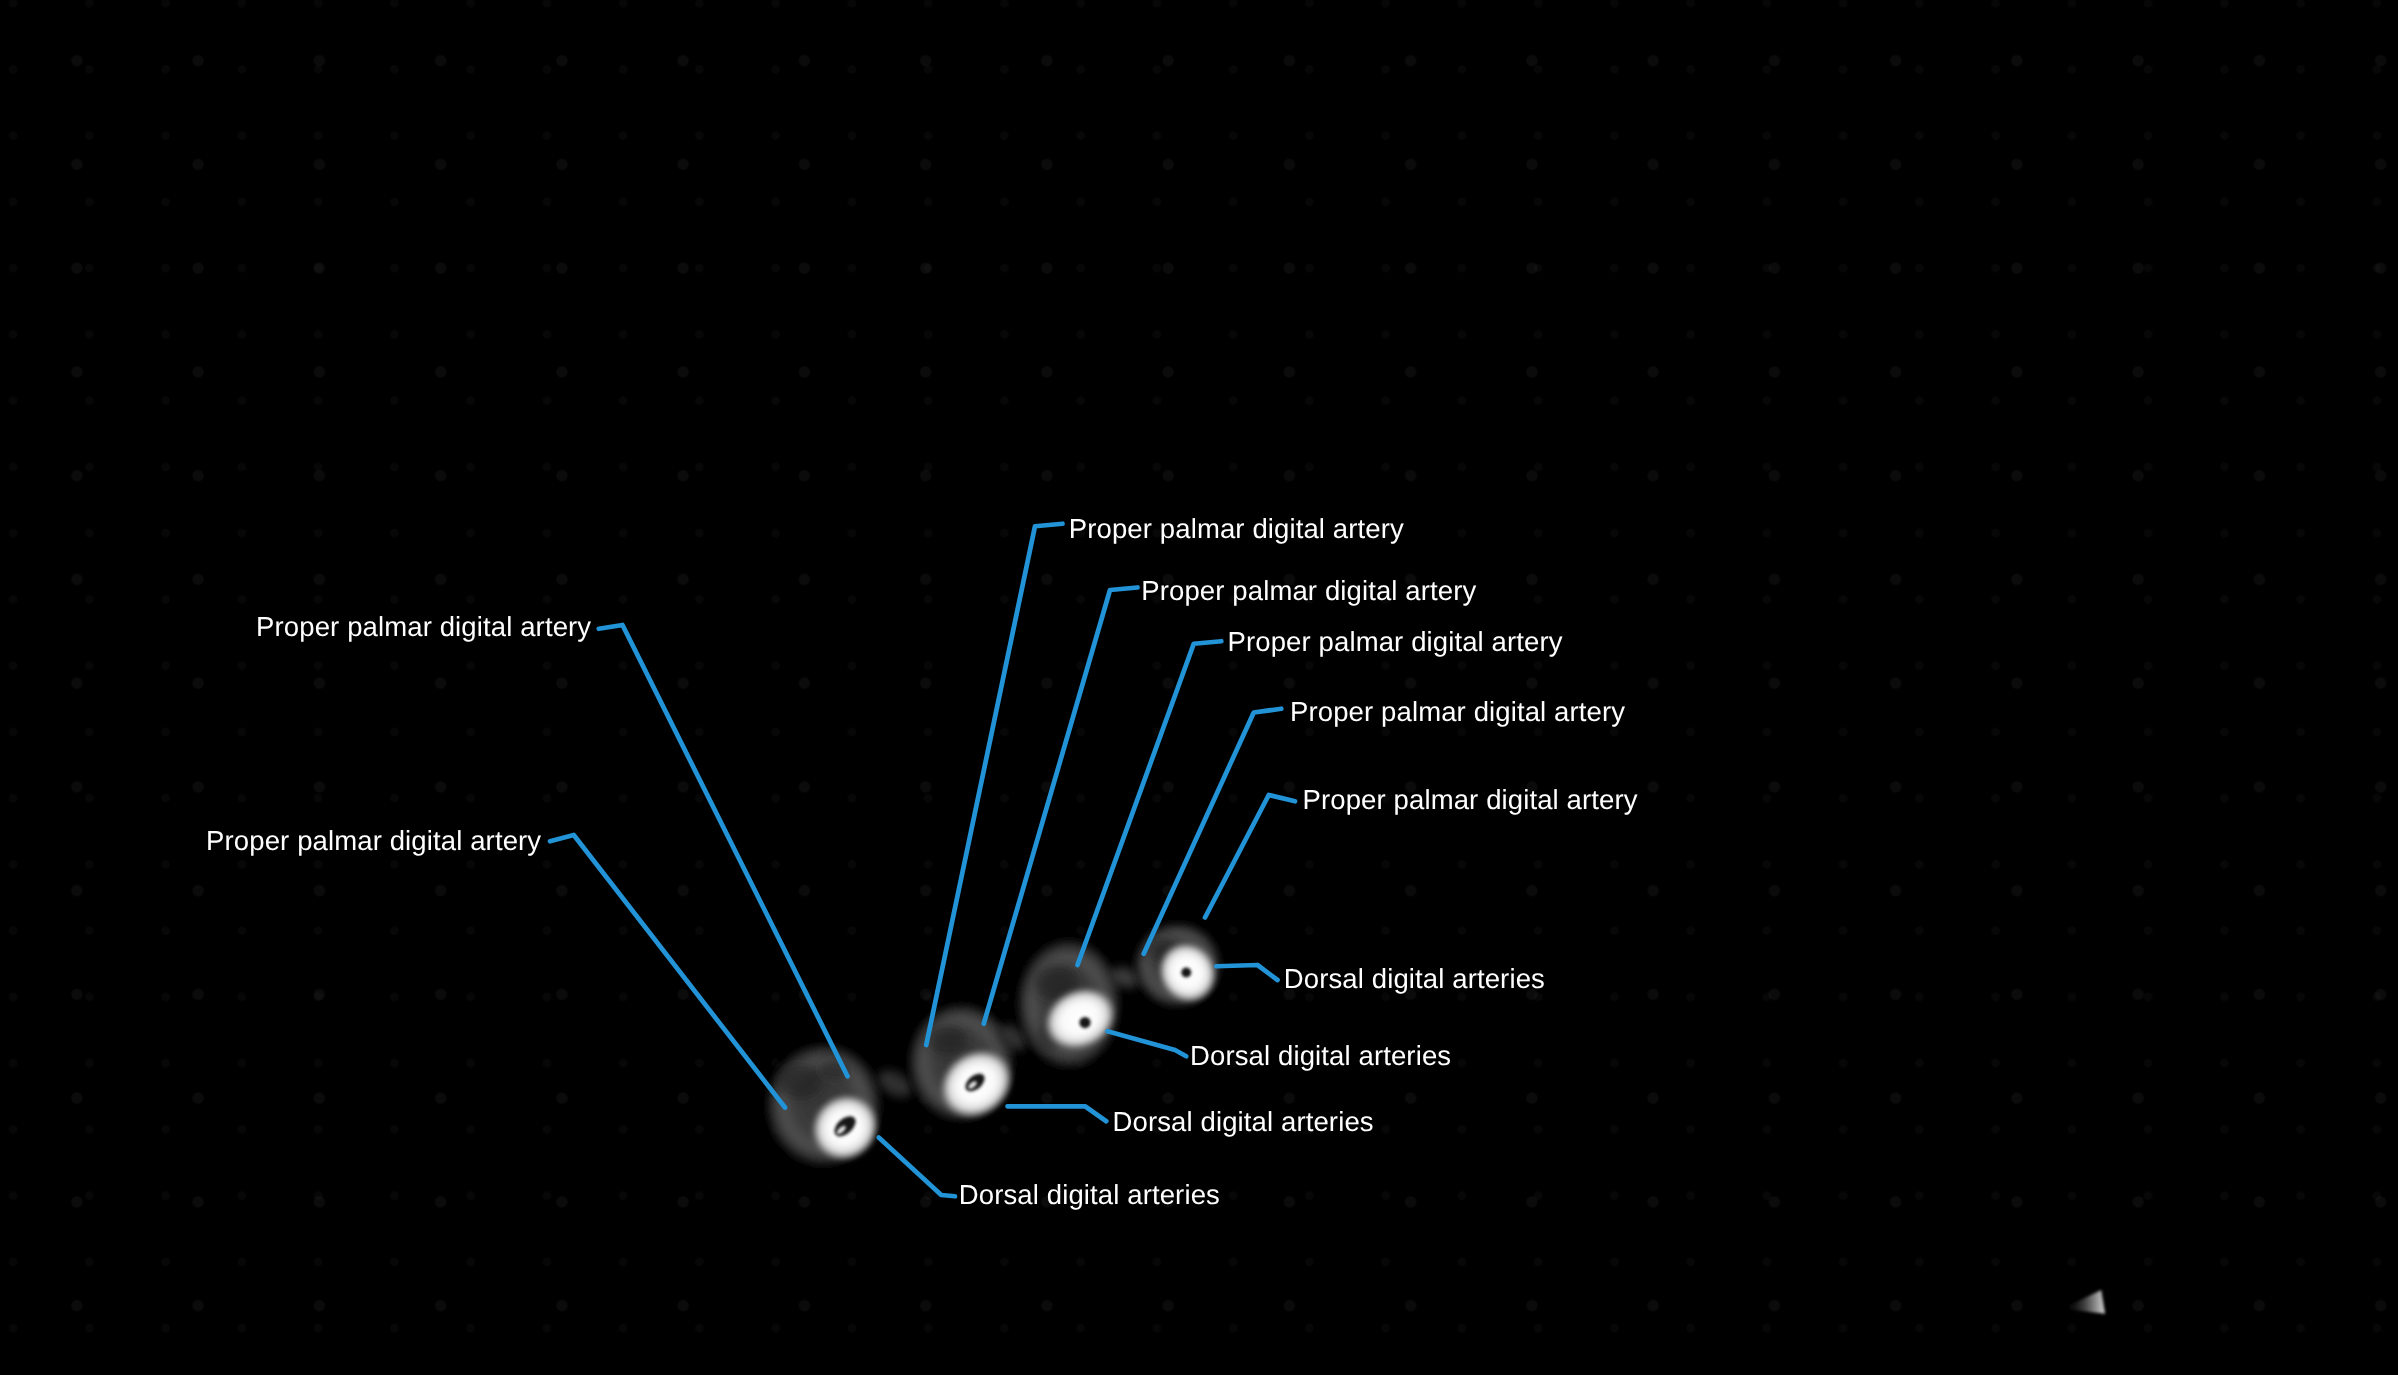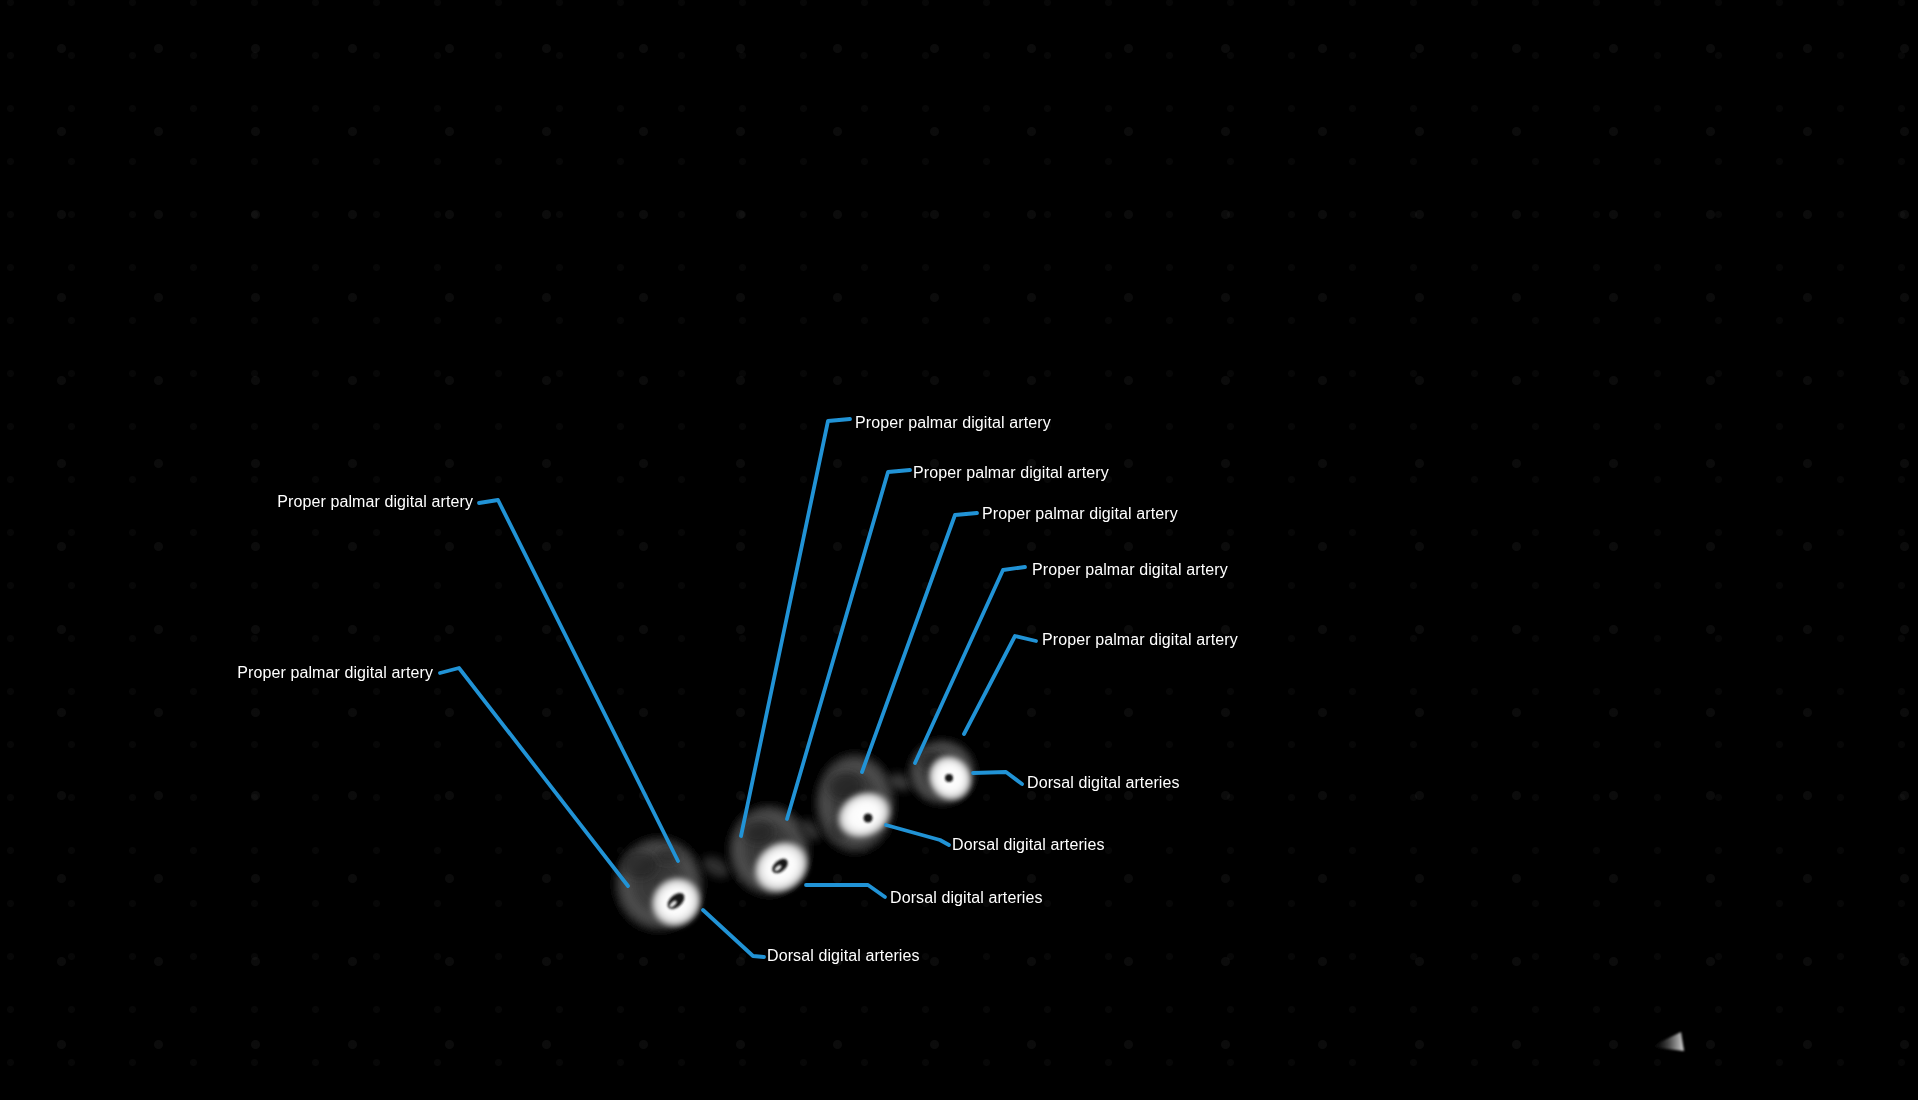--- a/index.html
+++ b/index.html
@@ -25,21 +25,21 @@
     background-size: 97px 83px, 61px 53px;
     background-position: 13px 7px, 41px 29px;
   }
   #figure-svg {
     position: absolute;
     left: 0; top: 0;
   }
   .label {
     position: absolute;
     color: #ffffff;
-    font-size: 16px;
+    font-size: 22px;
     line-height: 26px;
     white-space: nowrap;
     letter-spacing: 0.1px;
   }
 </style>
 </head>
 <body>
 
 <div id="stage">
 

